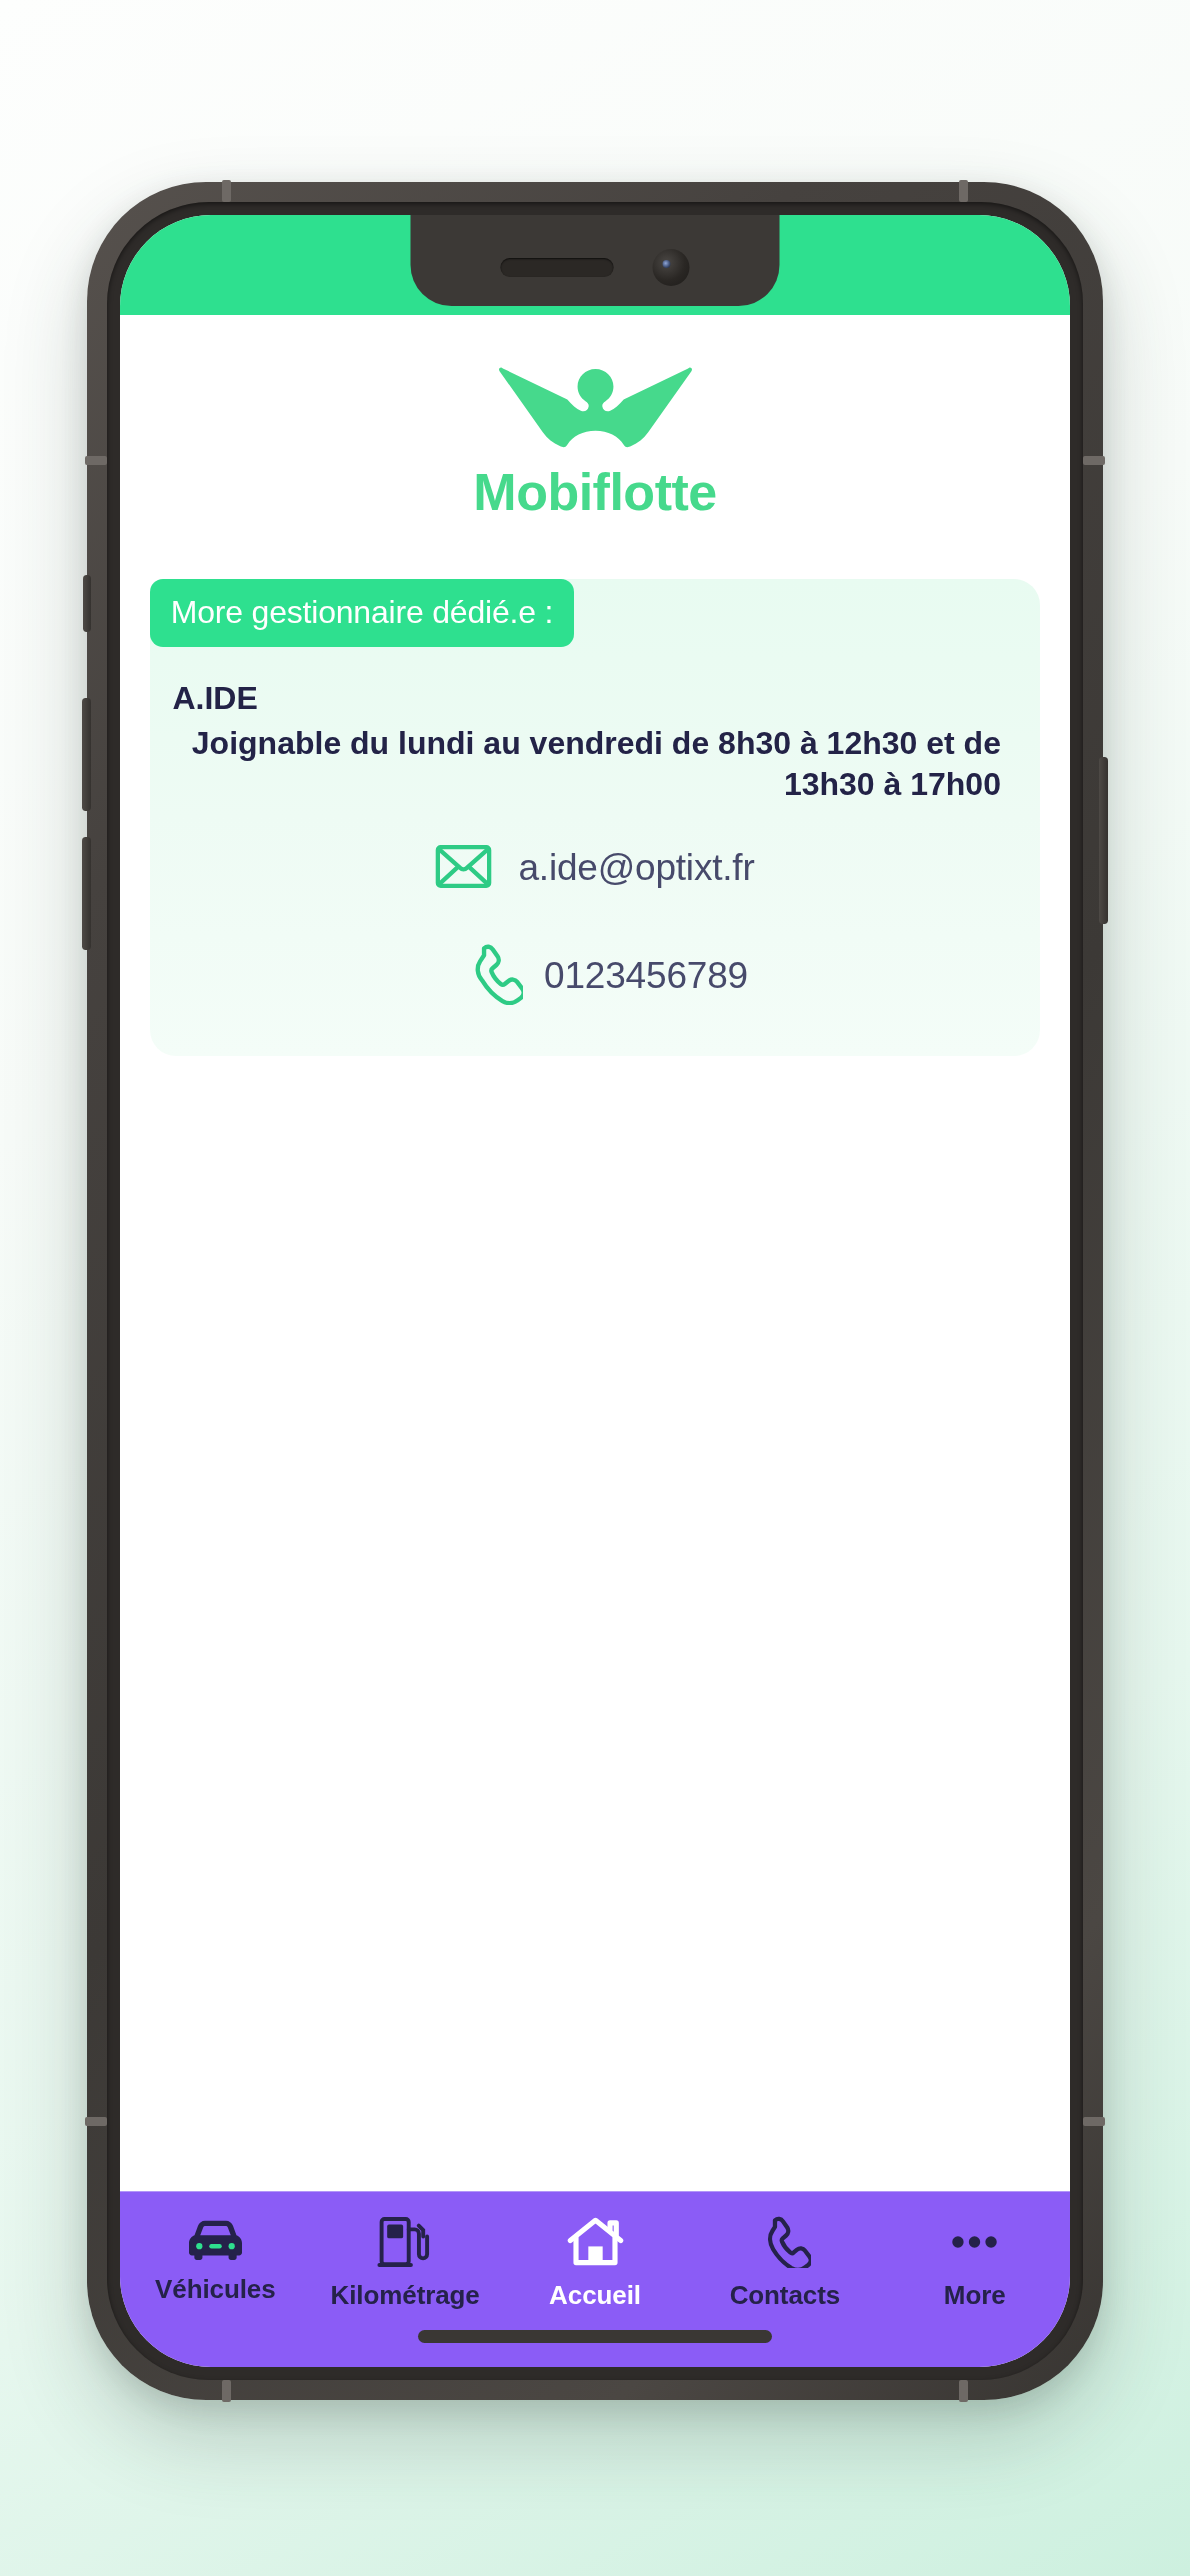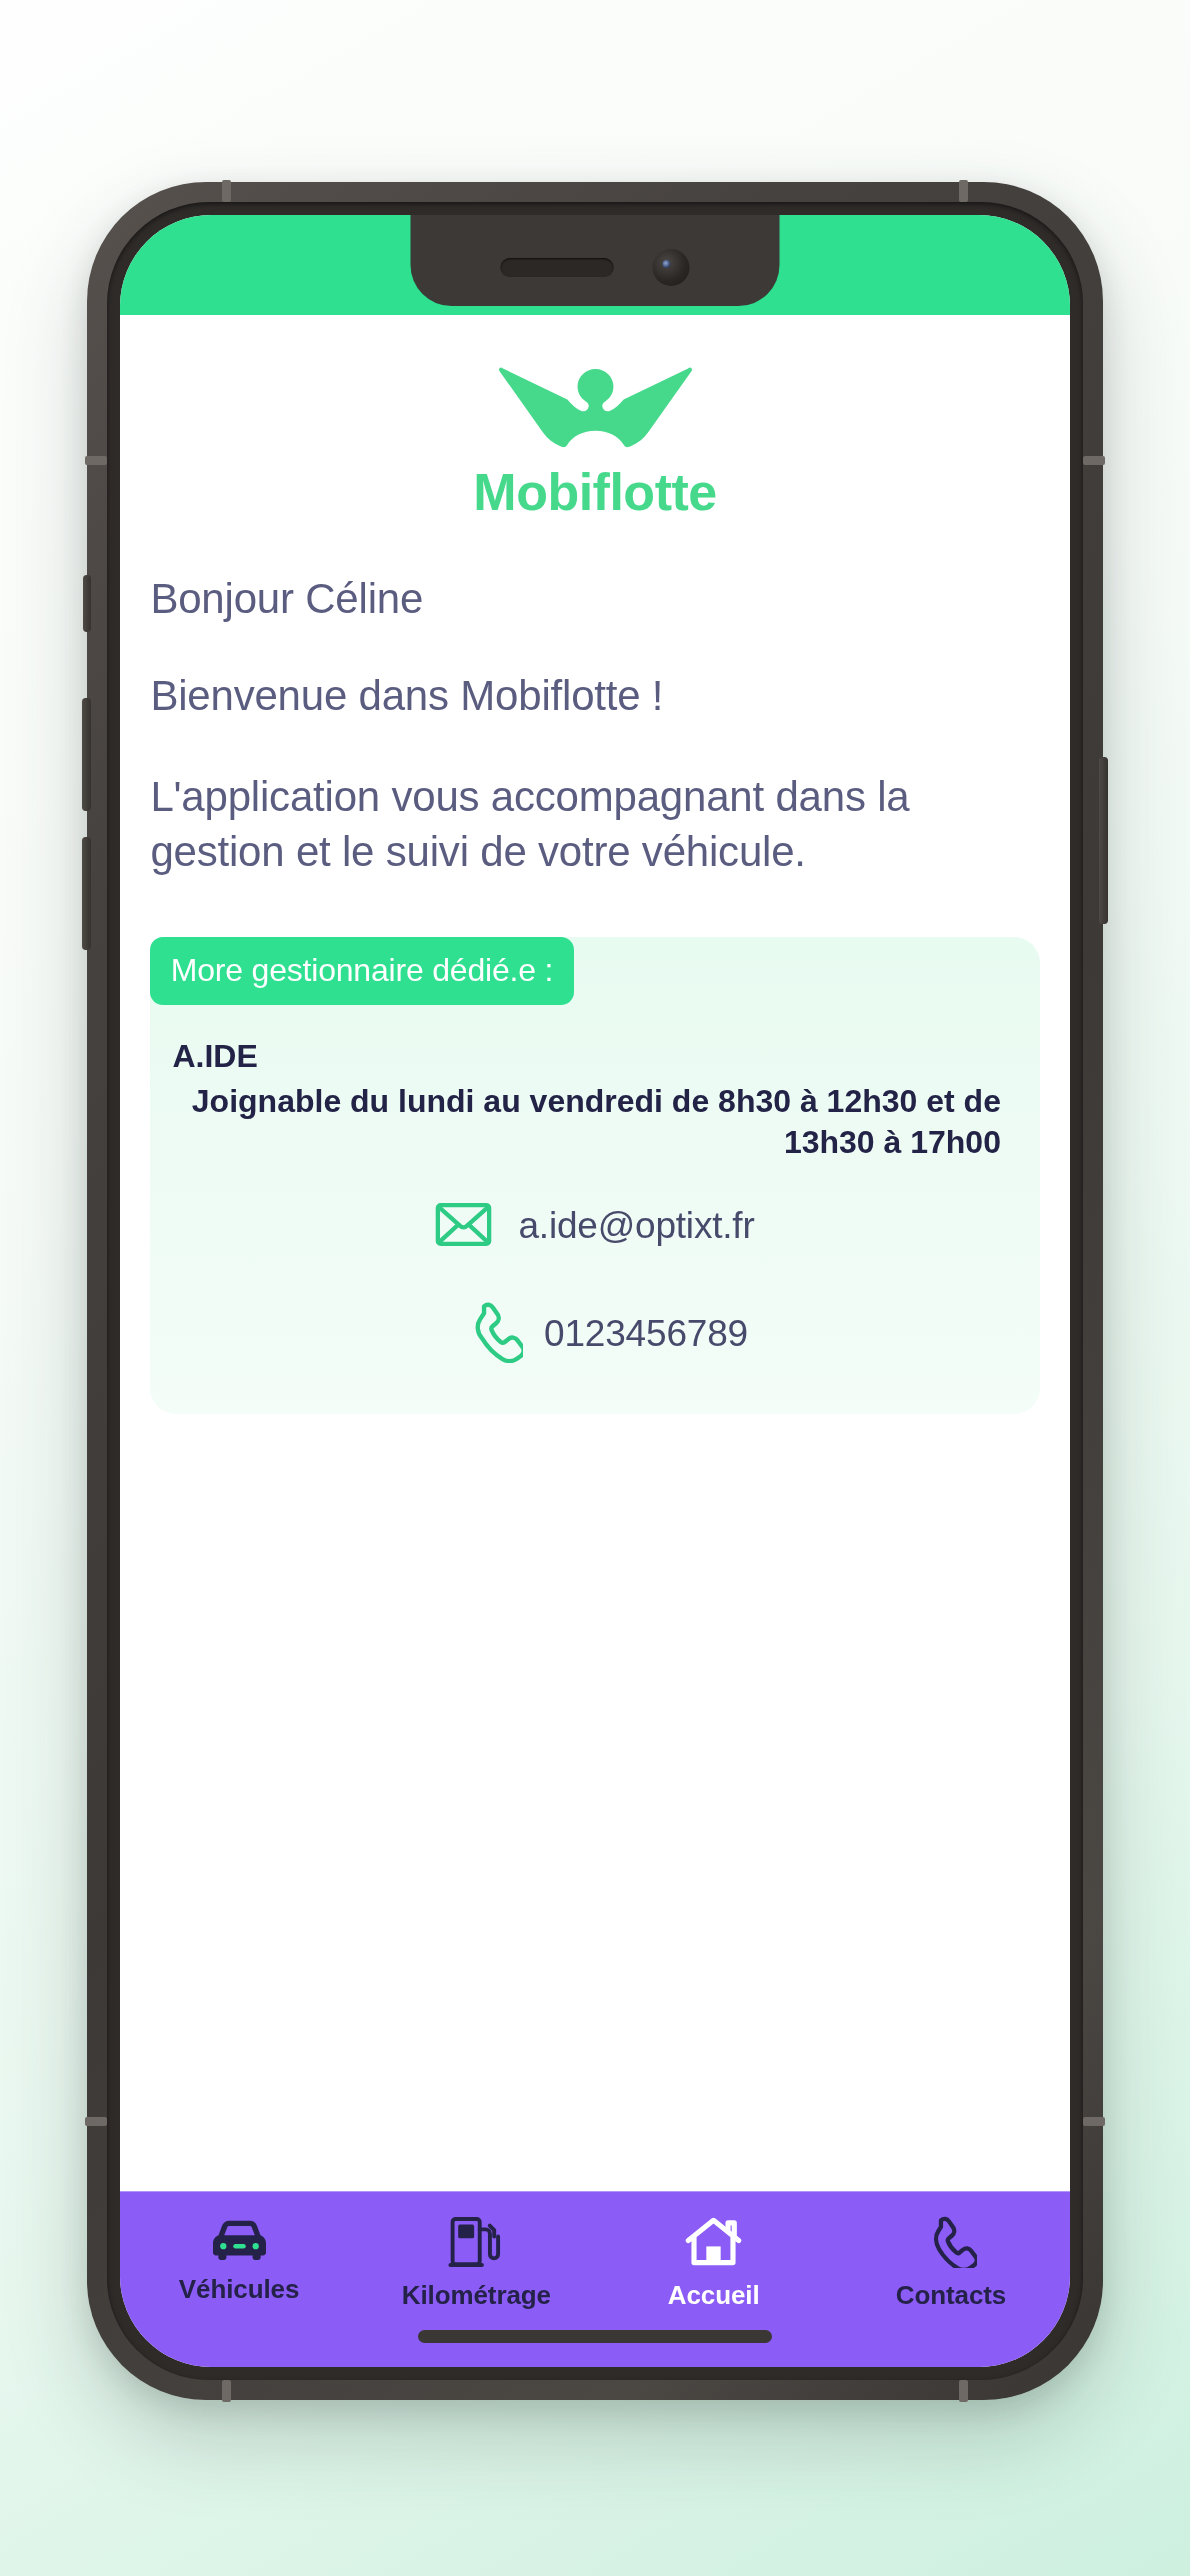--- a/index.html
+++ b/index.html
@@ -329,25 +329,20 @@
 
       <div class="content">
 
         <div class="logo-wrap">
           <svg class="logo-mark" viewBox="0 0 200 92">
             <path d="M100 6c10.4 0 18.6 8.2 18.6 18.2 0 6.3-3.2 11.9-8.2 15.2-2.6 1.7-3.6 3.3-3.3 5.6.5 3.7 4.3 6.2 8.1 4.4 4.6-2.2 9.2-6.2 14-11.8L196 5.5c2.1-2.4 5.3.2 3.4 2.9l-44.8 63.2c-4.7 6.6-10.7 11.3-17.6 14.3-3.4 1.5-5.6 2-7.6-1.1-5.8-9-16.3-14.6-29.4-14.6s-23.6 5.6-29.4 14.6c-2 3.1-4.2 2.6-7.6 1.1-6.9-3-12.9-7.7-17.6-14.3L.6 8.4C-1.3 5.7 1.9 3.1 4 5.5l66.8 32.1c4.8 5.6 9.4 9.6 14 11.8 3.8 1.8 7.6-.7 8.1-4.4.3-2.3-.7-3.9-3.3-5.6-5-3.3-8.2-8.9-8.2-15.2C81.4 14.2 89.6 6 100 6z" fill="#46d98c"></path>
           </svg>
           <span class="logo-word">Mobiflotte</span>
         </div>
 
-        <div class="greet-block">
-          <div class="greet-line">Bonjour Céline</div>
-          <div class="greet-line">Bienvenue dans Mobiflotte !</div>
-          <div class="para">L'application vous accompagnant dans la gestion et le suivi de votre véhicule.</div>
-        </div>
 
         <div class="mgr-card">
           <span class="mgr-pill">More gestionnaire dédié.e :</span>
           <div class="mgr-name">A.IDE</div>
           <div class="mgr-hours">Joignable du lundi au vendredi de 8h30 à 12h30 et de 13h30 à 17h00</div>
 
           <div class="contact-row email">
             <span>
               <svg width="57" height="45" viewBox="0 0 32 25" fill="none">
                 <rect x="1.6" y="1.6" width="28.8" height="21.8" rx="1.6" stroke="#2ecb85" stroke-width="2.4"></rect>
@@ -411,20 +406,30 @@
 
         <div class="tab">
           <span class="tab-icon">
             <svg width="52" height="52" viewBox="0 0 28 28" fill="none">
               <path d="M8.6 2.3c1.4-1.2 3.3-.9 4.3.6l2.3 3.3c.9 1.4.7 3.2-.6 4.3l-1.8 1.5c-.5.5-.7 1.2-.4 1.8.8 2 2.4 4.1 4.4 5.8.6.5 1.4.5 1.9 0l1.8-1.5c1.3-1 3.2-.9 4.2.5l2.5 3.3c1 1.4.7 3.4-.7 4.5l-1.6 1.2c-2.1 1.6-5.1 1.7-7.4.4-4-2.4-7.4-5.9-9.9-10.1-1.9-3.2-2.2-7.1-.4-9.8l1.4-2.2z" stroke="#25224a" stroke-width="2.3" stroke-linejoin="round"></path>
             </svg>
           </span>
           <span class="tab-label">Contacts</span>
         </div>
 
+        <div class="tab">
+          <span class="tab-icon">
+            <svg width="57" height="52" viewBox="0 0 31 28" fill="#25224a">
+              <circle cx="6.5" cy="14" r="3.1"></circle>
+              <circle cx="15.5" cy="14" r="3.1"></circle>
+              <circle cx="24.5" cy="14" r="3.1"></circle>
+            </svg>
+          </span>
+          <span class="tab-label">More</span>
+        </div>
 
       </div>
 
       <span class="home-indicator"></span>
 
     </div>
   </div>
 </div>
 
 

